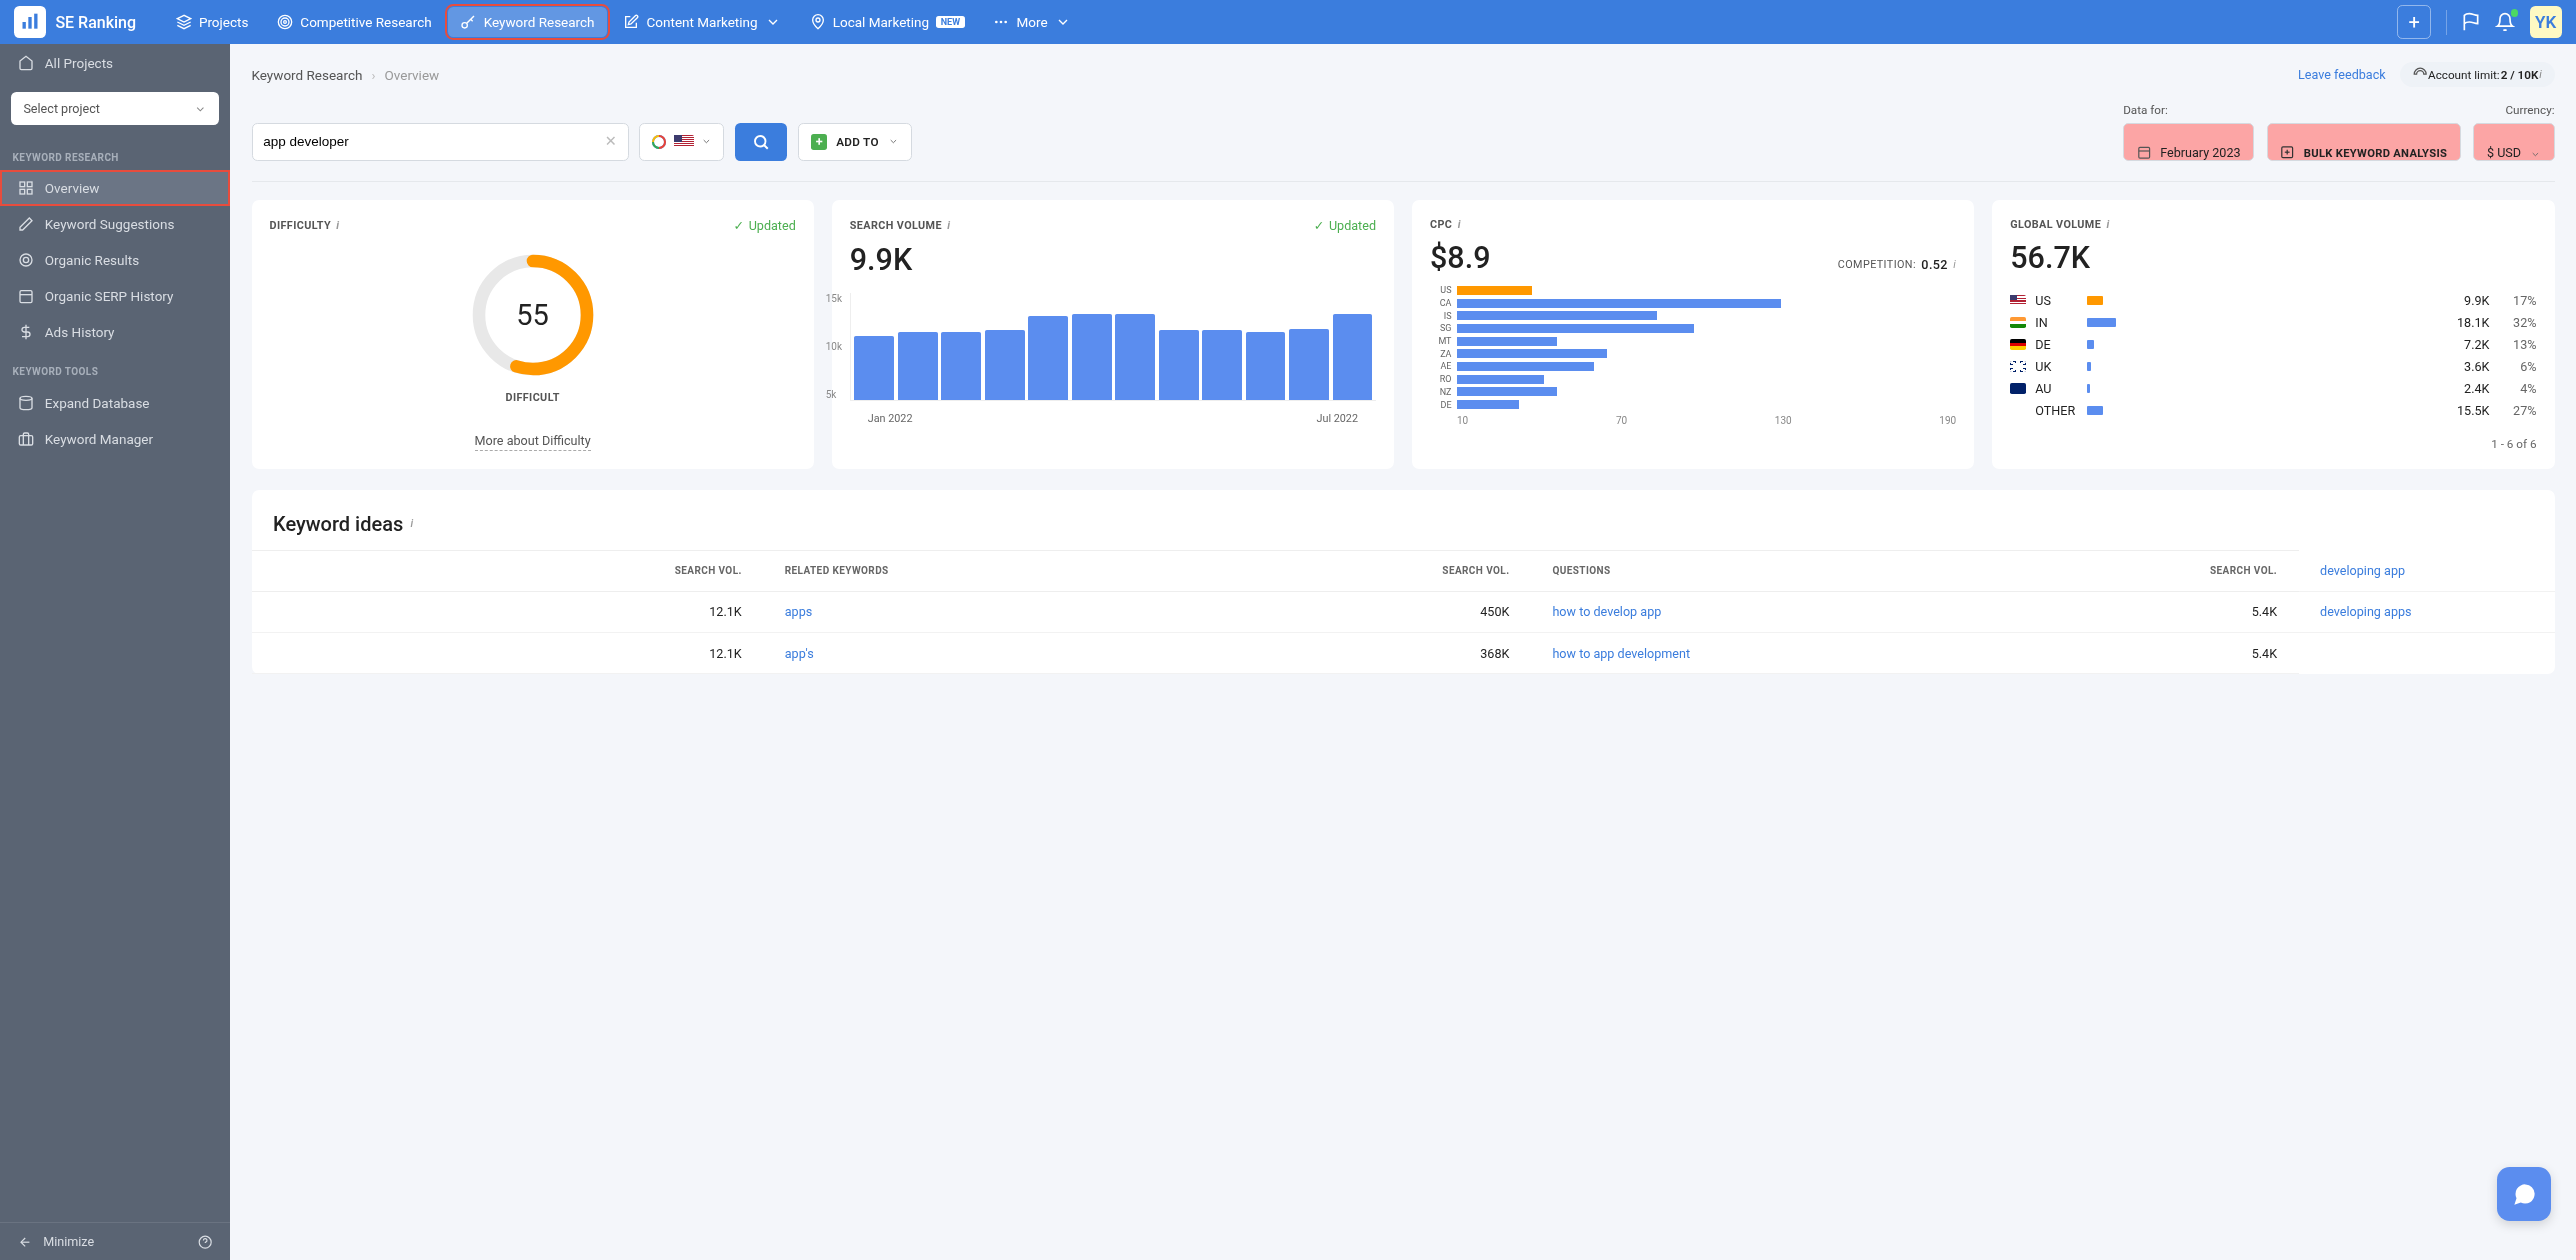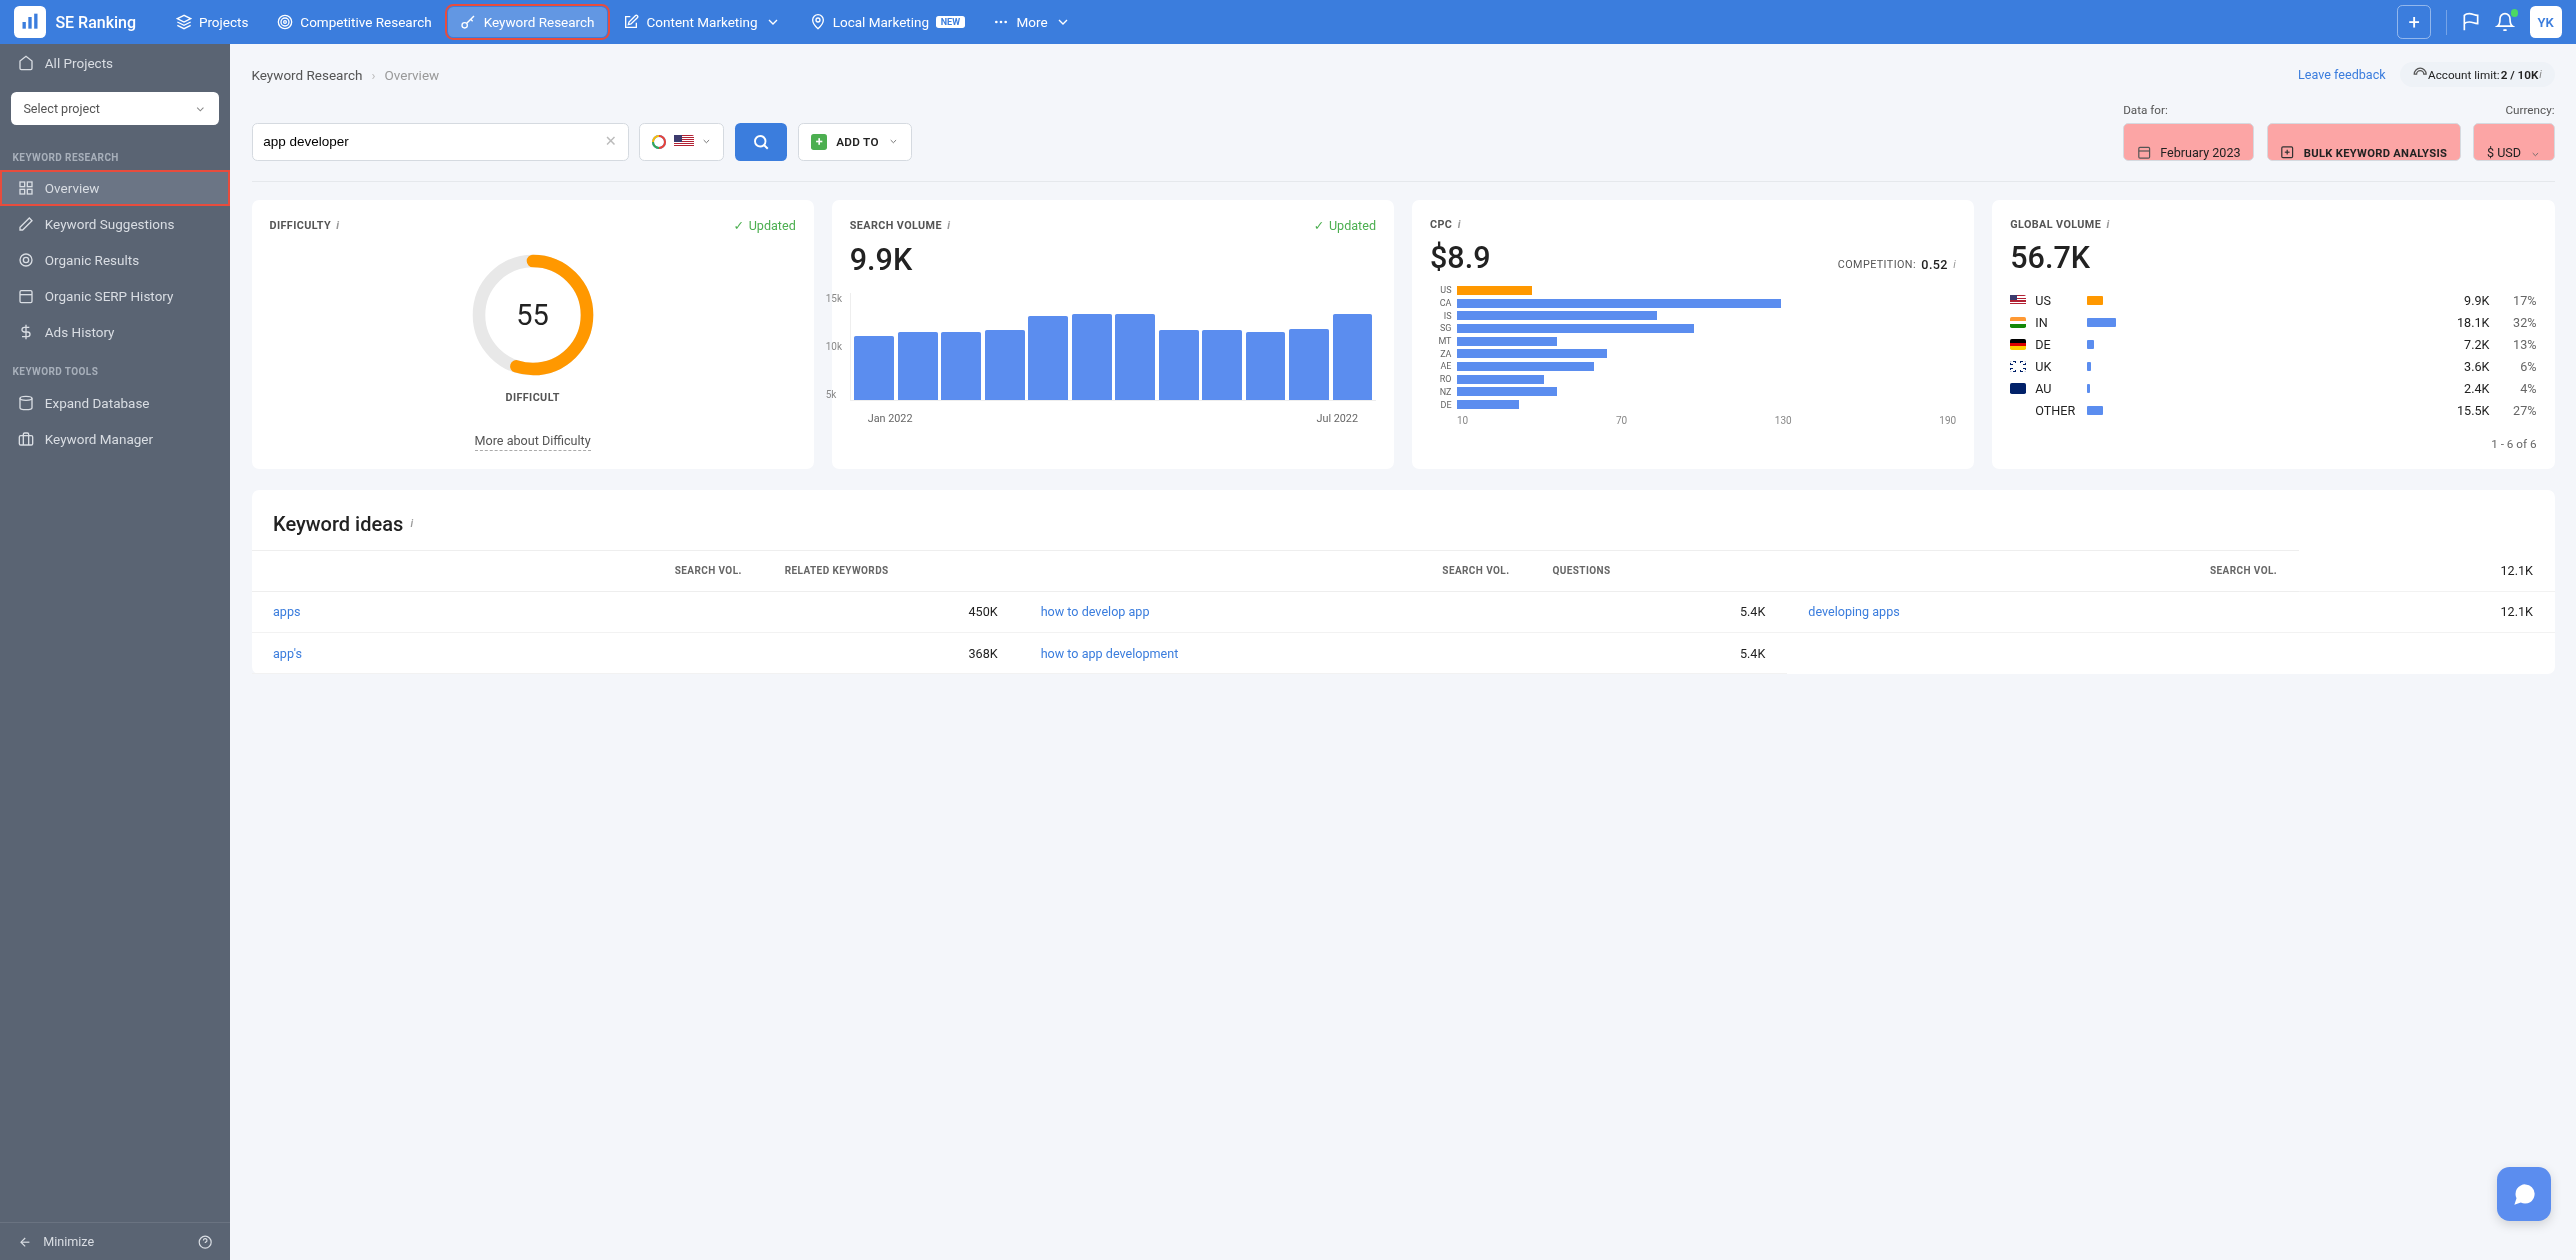--- a/index.html
+++ b/index.html
@@ -15,21 +15,21 @@
 .navitem { display: flex; align-items: center; gap: 7.2px; padding: 7.2px 12.6px; border-radius: 5.4px; cursor: pointer; font-size: 13.5px; }
 .navitem.active { background: rgba(255,255,255,0.2); }
 .navitem svg { width: 16px; height: 16px; fill: none; stroke: #fff; stroke-width: 2; }
 .navitem.highlighted { outline: 2.7px solid #e84c3d; outline-offset: 1.8px; }
 .badge-new { background: #fff; color: #3b7ddd; font-size: 9px; font-weight: 700; padding: 0.9px 4.5px; border-radius: 2.7px; }
 .chevron-down { width: 10.8px; height: 10.8px; }
 .navright { display: flex; align-items: center; gap: 14.4px; }
 .plus-btn { width: 34px; height: 34px; border: 1.8px solid rgba(255,255,255,0.45); border-radius: 5.4px; display: flex; align-items: center; justify-content: center; cursor: pointer; font-size: 20px; }
 .icon-btn { position: relative; width: 20px; height: 20px; cursor: pointer; }
 .notif-dot { position: absolute; top: -2.7px; right: -2.7px; width: 7.2px; height: 7.2px; background: #4cd964; border-radius: 50%; }
-.avatar { width: 32px; height: 32px; background: #ffffff; color: #3b7ddd; border-radius: 5.4px; display: flex; align-items: center; justify-content: center; font-weight: 600; font-size: 13px; cursor: pointer; }
+.avatar { width: 32px; height: 32px; background: #fef9c3; color: #3b7ddd; border-radius: 5.4px; display: flex; align-items: center; justify-content: center; font-weight: 600; font-size: 17px; cursor: pointer; }
 .divider-v { width: 0.9px; height: 25px; background: rgba(255,255,255,0.3); }
 
 
 .body { display: flex; flex: 1; overflow: hidden; }
 
 
 .sidebar { width: 230px; background: #5a6473; color: #d9dde3; display: flex; flex-direction: column; }
 .side-row { display: flex; align-items: center; gap: 10.8px; padding: 10.8px 18px; cursor: pointer; font-size: 13.5px; }
 .side-row svg { width: 16px; height: 16px; stroke: #d9dde3; fill: none; stroke-width: 2; }
 .side-select { margin: 10.8px; background: #fff; color: #555; border-radius: 5.4px; padding: 9px 12.6px; display: flex; align-items: center; justify-content: space-between; cursor: pointer; }
@@ -604,20 +604,21 @@
         <h2>
             <span>Keyword ideas</span>
             <sup class="info-i">i</sup>
           </h2>
         <div class="ideas-grid" id="ideas-grid">
             <div class="ideas-head r">SEARCH VOL.</div>
             <div class="ideas-head">RELATED KEYWORDS</div>
             <div class="ideas-head r">SEARCH VOL.</div>
             <div class="ideas-head">QUESTIONS</div>
             <div class="ideas-head r">SEARCH VOL.</div>
+            <div class="ideas-cell"><a>developing app</a></div>
             <div class="ideas-cell r">12.1K</div>
             <div class="ideas-cell"><a>apps</a></div>
             <div class="ideas-cell r">450K</div>
             <div class="ideas-cell"><a>how to develop app</a></div>
             <div class="ideas-cell r">5.4K</div>
             <div class="ideas-cell"><a>developing apps</a></div>
             <div class="ideas-cell r">12.1K</div>
             <div class="ideas-cell"><a>app's</a></div>
             <div class="ideas-cell r">368K</div>
             <div class="ideas-cell"><a>how to app development</a></div>

